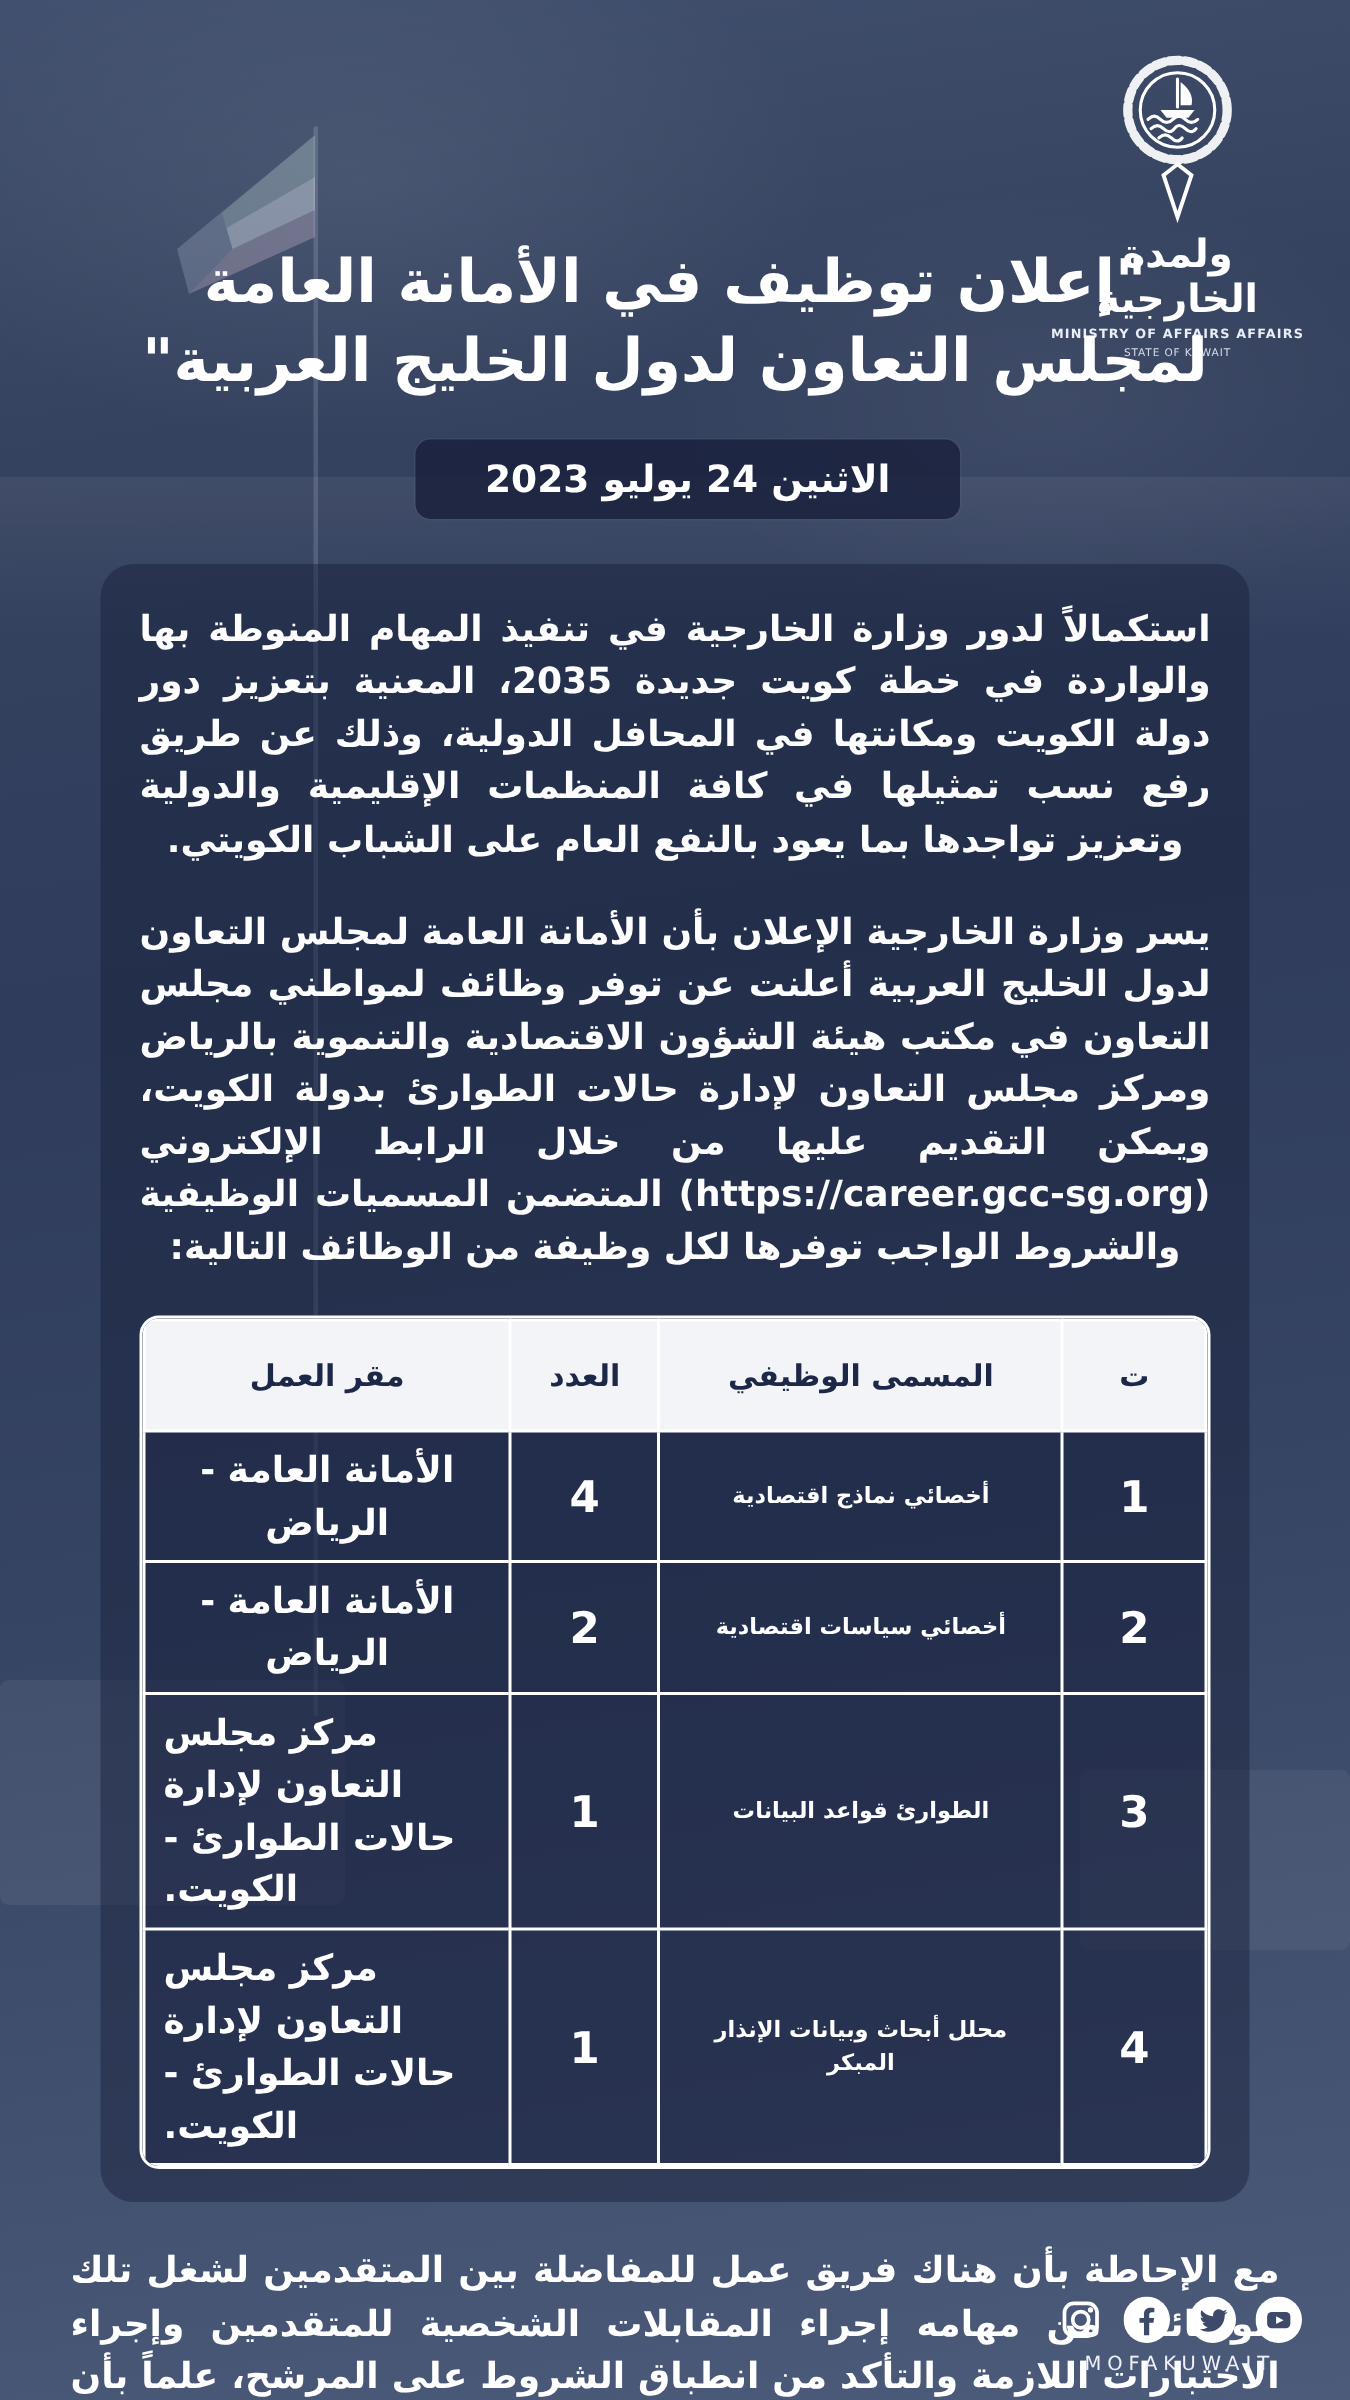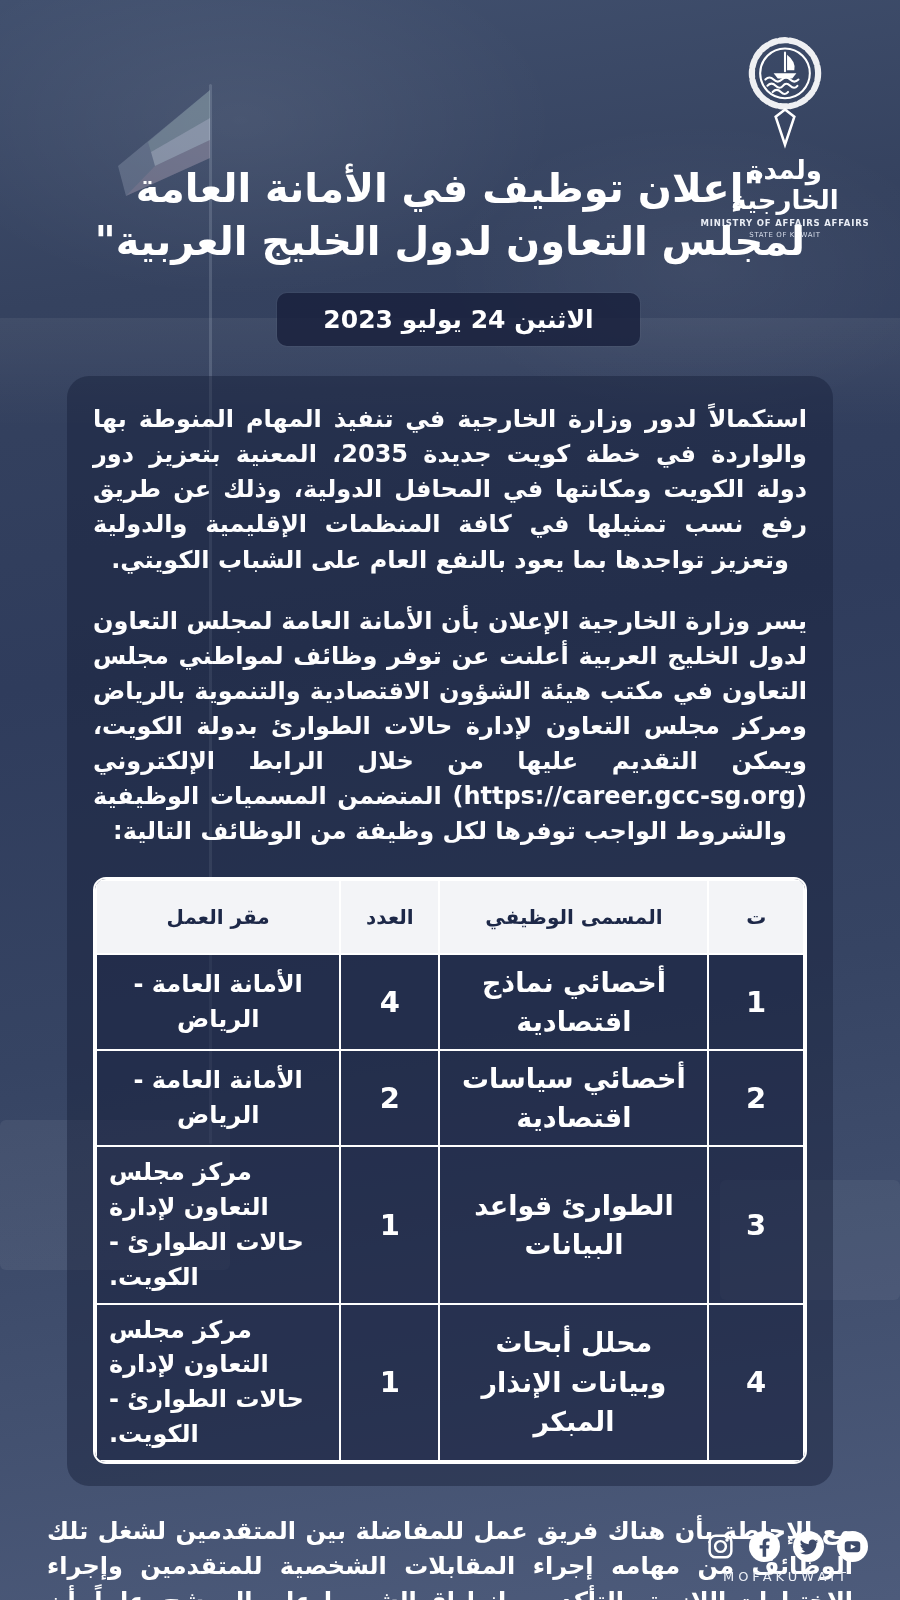--- a/index.html
+++ b/index.html
@@ -37,21 +37,21 @@
     border-radius:22px;padding:26px 26px 22px;}
   .para{margin:0 0 26px;font-size:24px;font-weight:700;line-height:1.46;
     text-align:justify;text-align-last:center;color:#fdfdfe;}
   .para:last-of-type{margin-bottom:28px;}
   
   .table-wrap{border-radius:13px;overflow:hidden;border:2px solid #fff;}
   table.jobs{width:100%;border-collapse:collapse;direction:rtl;}
   table.jobs th,table.jobs td{border:2px solid #fff;padding:8px 12px;}
   table.jobs thead th{background:#f3f4f7;color:#1d2848;font-size:20px;font-weight:700;height:56px;}
   table.jobs td{background:rgba(28,38,70,.34);color:#fff;font-weight:700;text-align:center;}
-  td.c-job{font-size:27px;line-height:1.45;}
+  td.c-job{font-size:15px;line-height:1.45;}
   td.c-loc{font-size:24px;line-height:1.45;}
   td.c-idx,td.c-num{font-size:29px;}
   tr.r1 td,tr.r2 td{height:62px;}
   tr.r3 td.c-loc,tr.r4 td.c-loc{text-align:left;padding-right:20px;}
   tr.r3 td,tr.r4 td{height:104px;}
   
   .closing{margin:28px 0 0;width:806px;font-size:24px;font-weight:700;line-height:1.47;
     text-align:justify;text-align-last:center;color:#fff;}
   
   .footer{position:absolute;right:32px;bottom:16px;text-align:center;}

